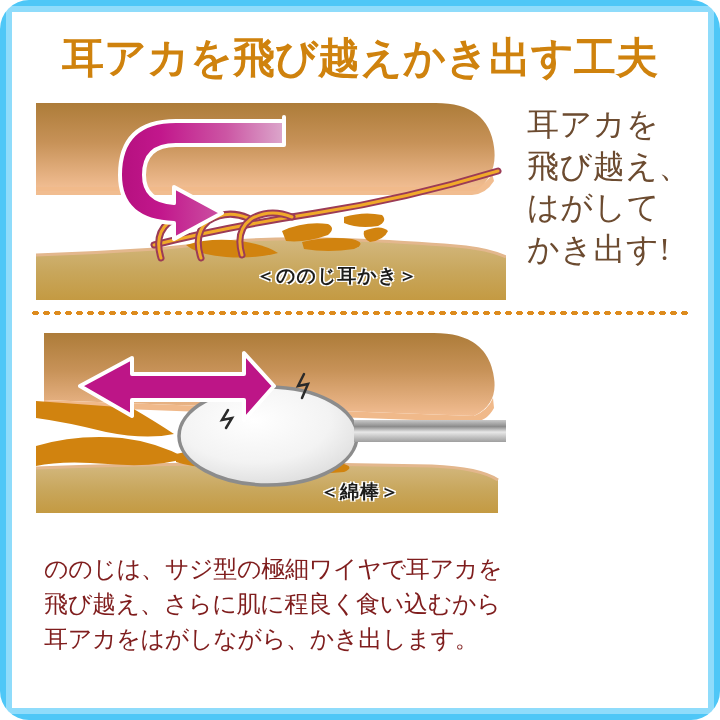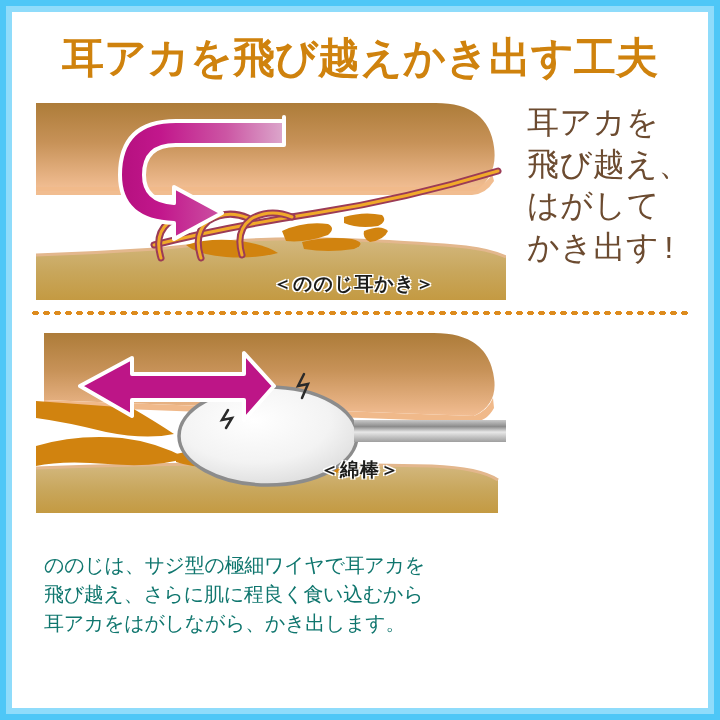--- a/index.html
+++ b/index.html
@@ -6,22 +6,23 @@
     margin: 0;
     padding: 0;
     background: #ffffff;
   }
   #page {
     position: relative;
     width: 720px;
     height: 720px;
     box-sizing: border-box;
     background: #ffffff;
-    font-family: Liberation Mono, monospace;
+    font-family: Liberation Serif, serif;
     overflow: hidden;
+    border-radius: 29px;
   }
   
   .frame-outer {
     position: absolute;
     left: 0; top: 0;
     width: 720px; height: 720px;
     box-sizing: border-box;
     border: 6px solid #4ec7f7;
     background: transparent;
     pointer-events: none;
@@ -99,43 +100,43 @@
     white-space: pre-line;
   }
   #caption-ototool { left: 527px; top: 104px; }
   #caption-swab    { left: 527px; top: 383px; }
 
   
   .body-text {
     position: absolute;
     left: 44px; top: 552px;
     width: 640px;
-    color: #0f766e;
-    font-size: 20px;
+    color: #7f1d1d;
+    font-size: 24px;
     line-height: 1.45;
     letter-spacing: -0.3px;
     white-space: pre-line;
   }
 
   
   .illus-label {
     position: absolute;
     font-size: 19px;
     font-weight: bold;
     color: #1d1d1b;
     letter-spacing: 1px;
     text-shadow:
       -1.4px -1.4px 0 #ffffff,
        1.4px -1.4px 0 #ffffff,
       -1.4px  1.4px 0 #ffffff,
        1.4px  1.4px 0 #ffffff;
     white-space: nowrap;
   }
-  #label-ototool { left: 273px; top: 263px; margin-top: 8px; }
-  #label-swab    { left: 320px; top: 457px; }
+  #label-ototool { left: 256px; top: 263px; }
+  #label-swab    { left: 320px; top: 479px; }
 </style>
 </head>
 <body>
 
 <div id="page">
 
   <div class="frame-white"></div>
 
   <div class="title">耳アカを飛び越えかき出す工夫</div>
 

